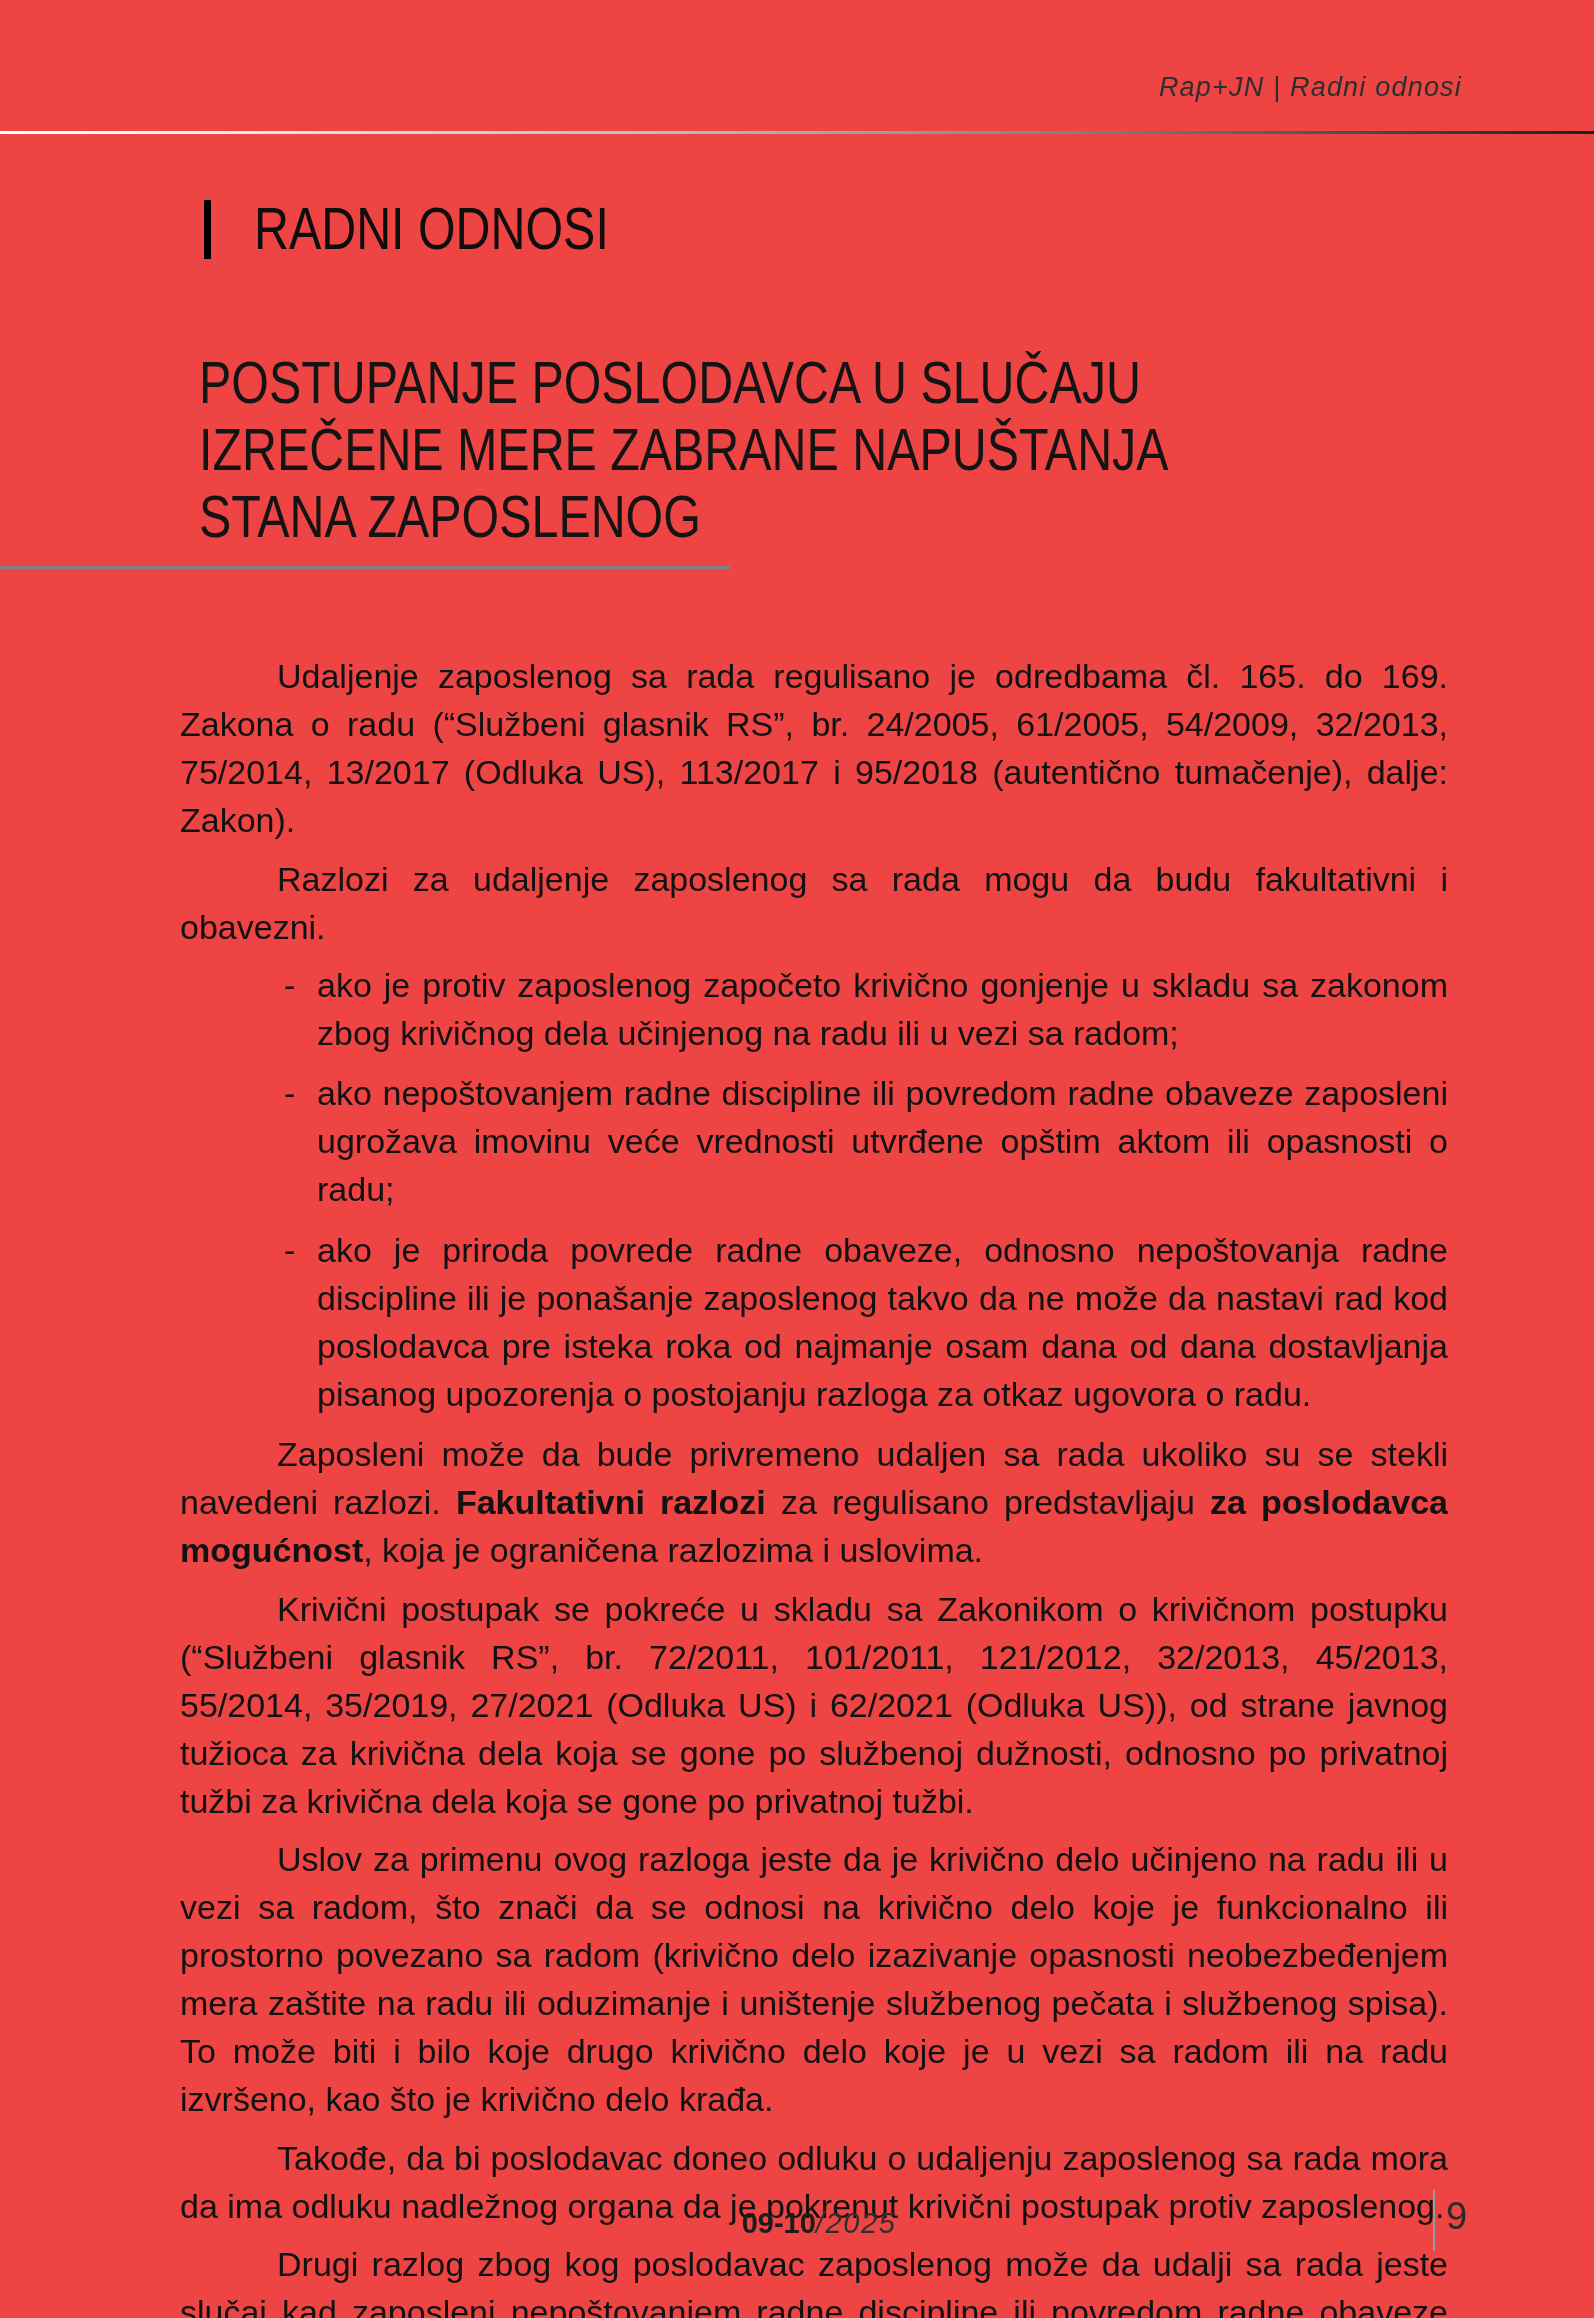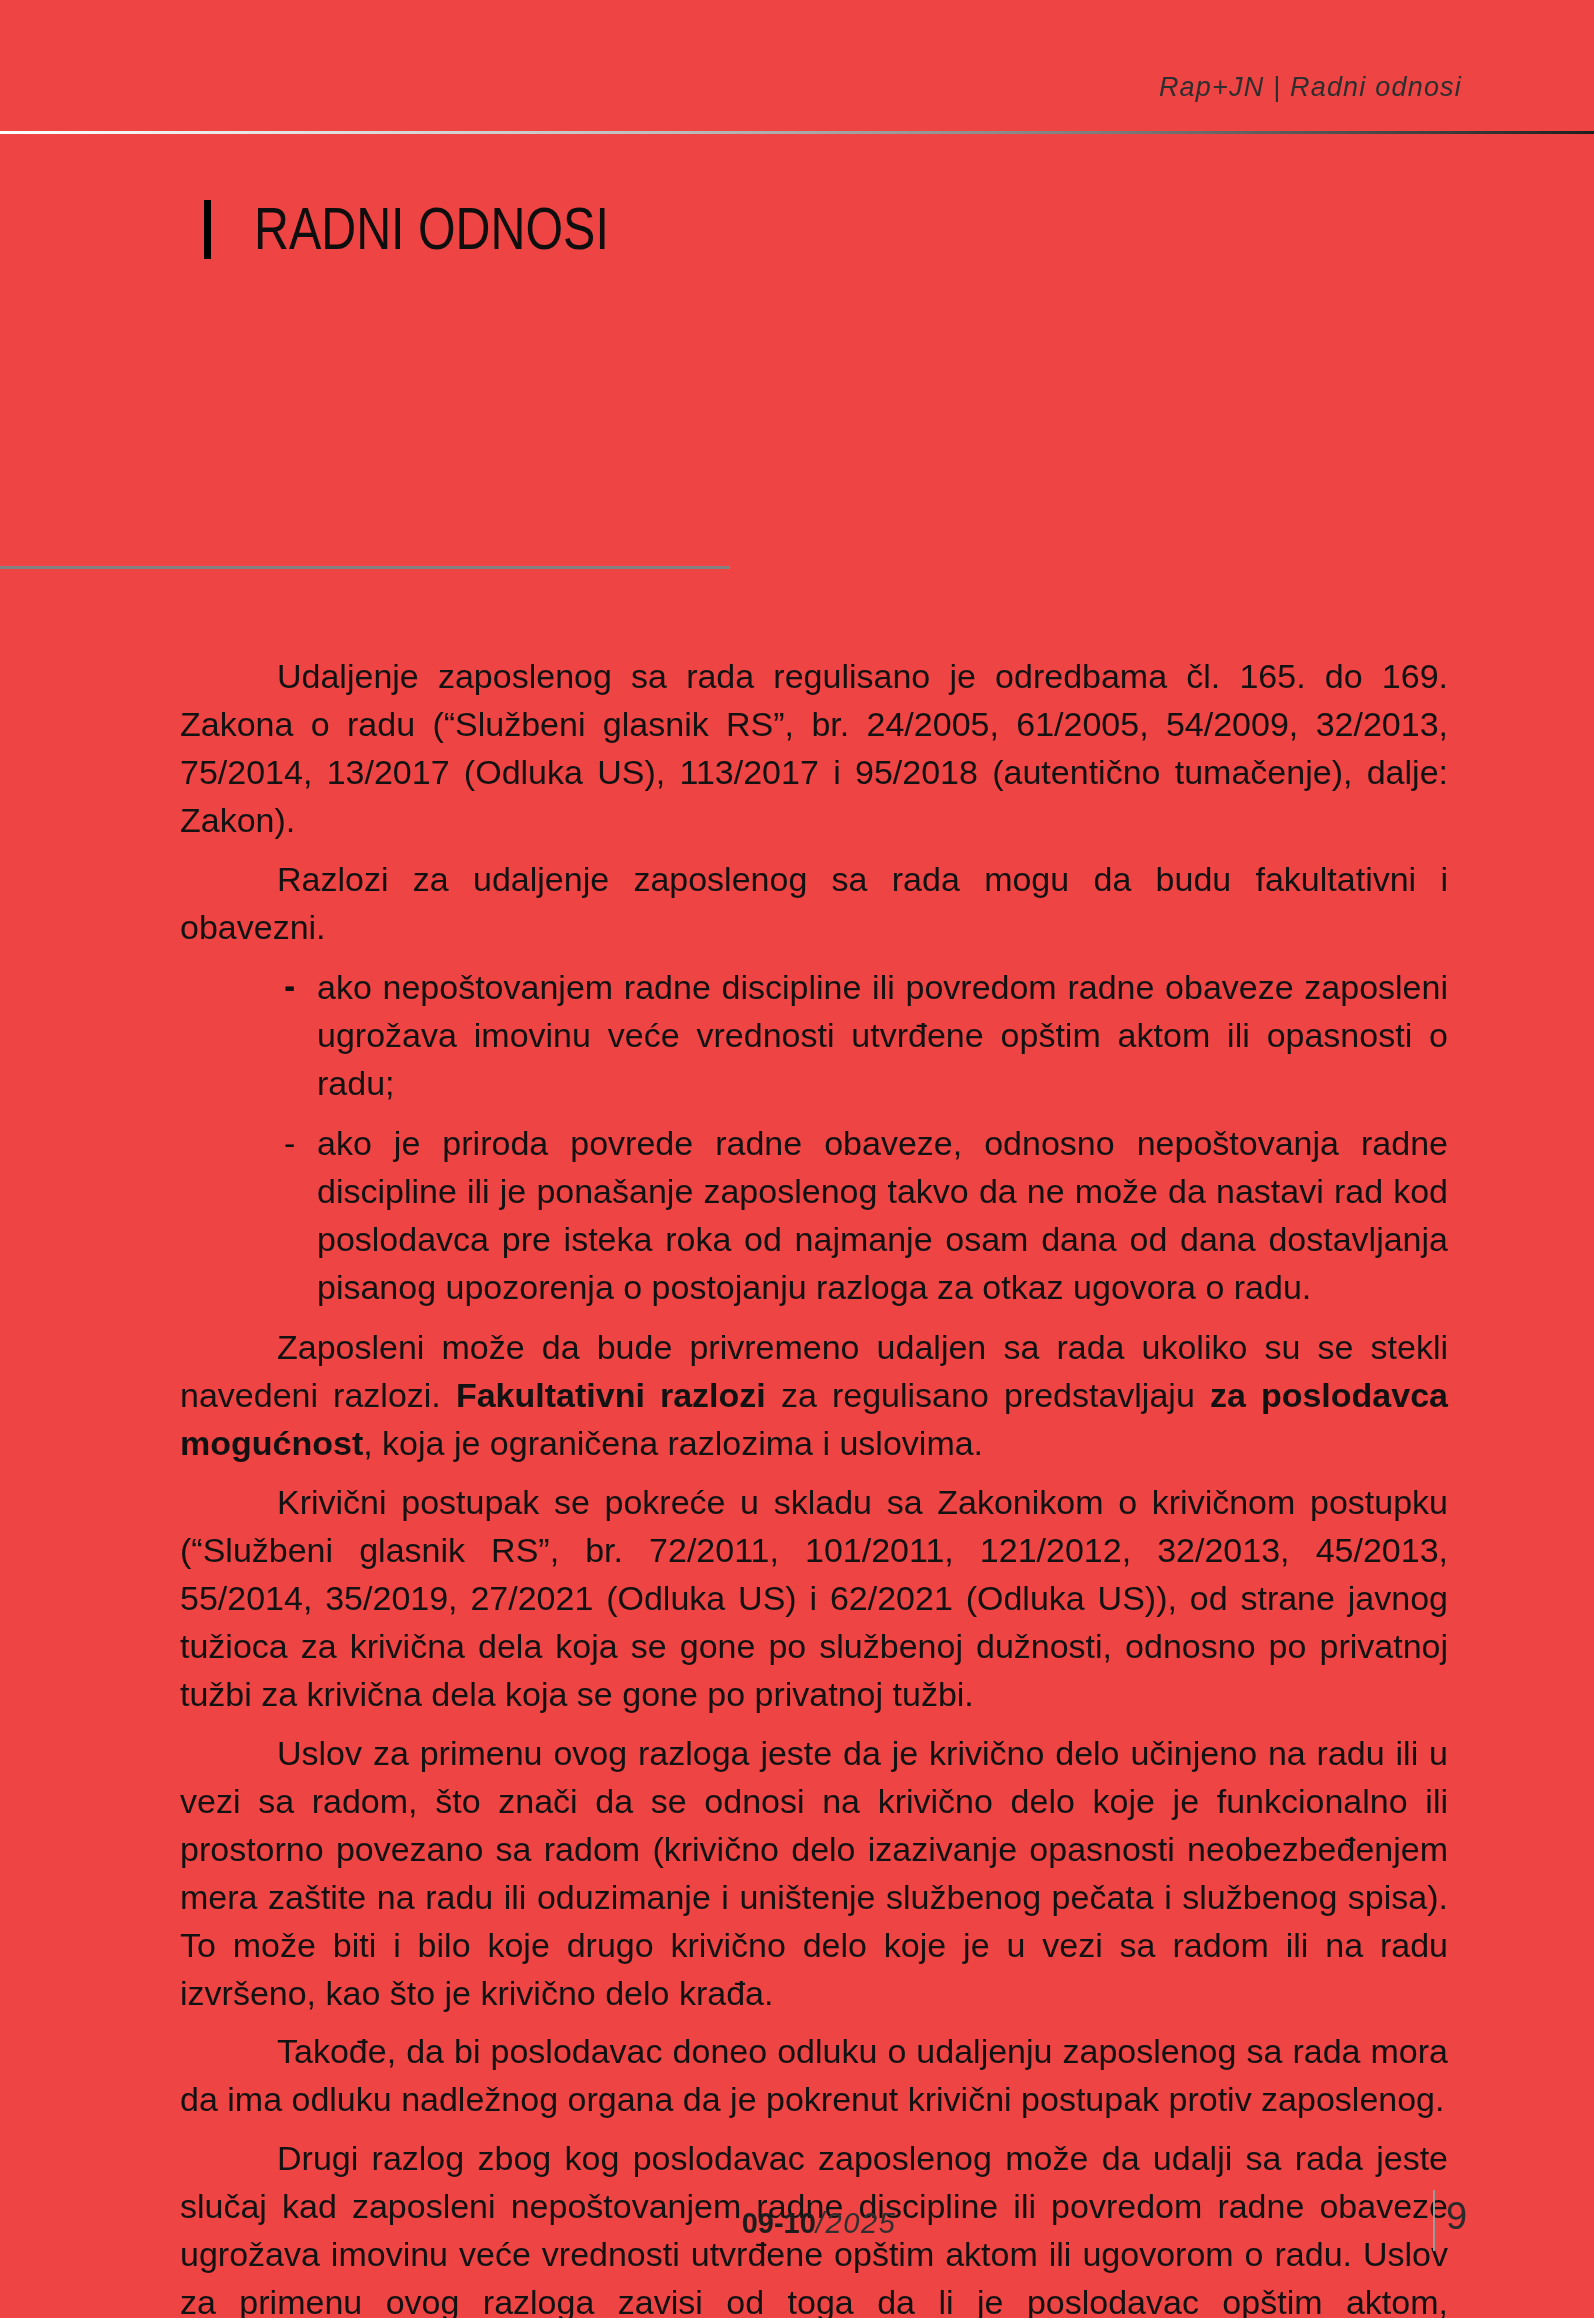--- a/index.html
+++ b/index.html
@@ -134,26 +134,31 @@
 <div class="page">
 
   <div class="header-text">Rap+JN | Radni odnosi</div>
   <div class="header-rule"></div>
 
   <div class="section-title-row">
     <div class="title-bar"></div>
     <div class="section-title">RADNI ODNOSI</div>
   </div>
 
+  <div class="article-title">
+    <span class="line">POSTUPANJE POSLODAVCA U SLUČAJU</span>
+    <span class="line">IZREČENE MERE ZABRANE NAPUŠTANJA</span>
+    <span class="line">STANA ZAPOSLENOG</span>
+  </div>
   <div class="heading-rule"></div>
 
   <div class="article-body">
       <div class="para"><span>Udaljenje zaposlenog sa rada regulisano je odredbama čl. 165. do 169. Zakona o radu (“Službeni glasnik RS”, br. 24/2005, 61/2005, 54/2009, 32/2013, 75/2014, 13/2017 (Odluka US), 113/2017 i 95/2018 (autentično tumačenje), dalje: Zakon).</span></div>
       <div class="para"><span>Razlozi za udaljenje zaposlenog sa rada mogu da budu fakultativni i obavezni.</span></div>
-      <div class="bullet"><span class="dash">-</span></div>
+      <div class="bullet"><span class="dash">-</span><span>ako je protiv zaposlenog započeto krivično gonjenje u skladu sa zakonom zbog krivičnog dela učinjenog na radu ili u vezi sa radom;</span></div>
       <div class="bullet"><span class="dash">-</span><span>ako nepoštovanjem radne discipline ili povredom radne obaveze zaposleni ugrožava imovinu veće vrednosti utvrđene opštim aktom ili opasnosti o radu;</span></div>
       <div class="bullet"><span class="dash">-</span><span>ako je priroda povrede radne obaveze, odnosno nepoštovanja radne discipline ili je ponašanje zaposlenog takvo da ne može da nastavi rad kod poslodavca pre isteka roka od najmanje osam dana od dana dostavljanja pisanog upozorenja o postojanju razloga za otkaz ugovora o radu.</span></div>
       <div class="para"><span>Zaposleni može da bude privremeno udaljen sa rada ukoliko su se stekli navedeni razlozi. </span><strong>Fakultativni razlozi</strong><span> za regulisano predstavljaju </span><strong>za poslodavca mogućnost</strong><span>, koja je ograničena razlozima i uslovima.</span></div>
       <div class="para"><span>Krivični postupak se pokreće u skladu sa Zakonikom o krivičnom postupku (“Službeni glasnik RS”, br. 72/2011, 101/2011, 121/2012, 32/2013, 45/2013, 55/2014, 35/2019, 27/2021 (Odluka US) i 62/2021 (Odluka US)), od strane javnog tužioca za krivična dela koja se gone po službenoj dužnosti, odnosno po privatnoj tužbi za krivična dela koja se gone po privatnoj tužbi.</span></div>
       <div class="para"><span>Uslov za primenu ovog razloga jeste da je krivično delo učinjeno na radu ili u vezi sa radom, što znači da se odnosi na krivično delo koje je funkcionalno ili prostorno povezano sa radom (krivično delo izazivanje opasnosti neobezbeđenjem mera zaštite na radu ili oduzimanje i uništenje službenog pečata i službenog spisa). To može biti i bilo koje drugo krivično delo koje je u vezi sa radom ili na radu izvršeno, kao što je krivično delo krađa.</span></div>
       <div class="para"><span>Takođe, da bi poslodavac doneo odluku o udaljenju zaposlenog sa rada mora da ima odluku nadležnog organa da je pokrenut krivični postupak protiv zaposlenog.</span></div>
       <div class="para"><span>Drugi razlog zbog kog poslodavac zaposlenog može da udalji sa rada jeste slučaj kad zaposleni nepoštovanjem radne discipline ili povredom radne obaveze ugrožava imovinu veće vrednosti utvrđene opštim aktom ili ugovorom o radu. Uslov za primenu ovog razloga zavisi od toga da li je poslodavac opštim aktom, kolektivnim ugovorom ili pravilnikom o radu, odnosno ugovorom o radu opredelio koja je to vrednost koja se smatra imovinom veće vrednosti. Poslodavac, u slučaju da navedenim aktima nije odredio šta se smatra imovinom veće vrednosti ne može da primeni ovaj razlog za udaljenje zaposlenog sa rada.</span></div>
     </div>
 
   <div class="footer-issue">

